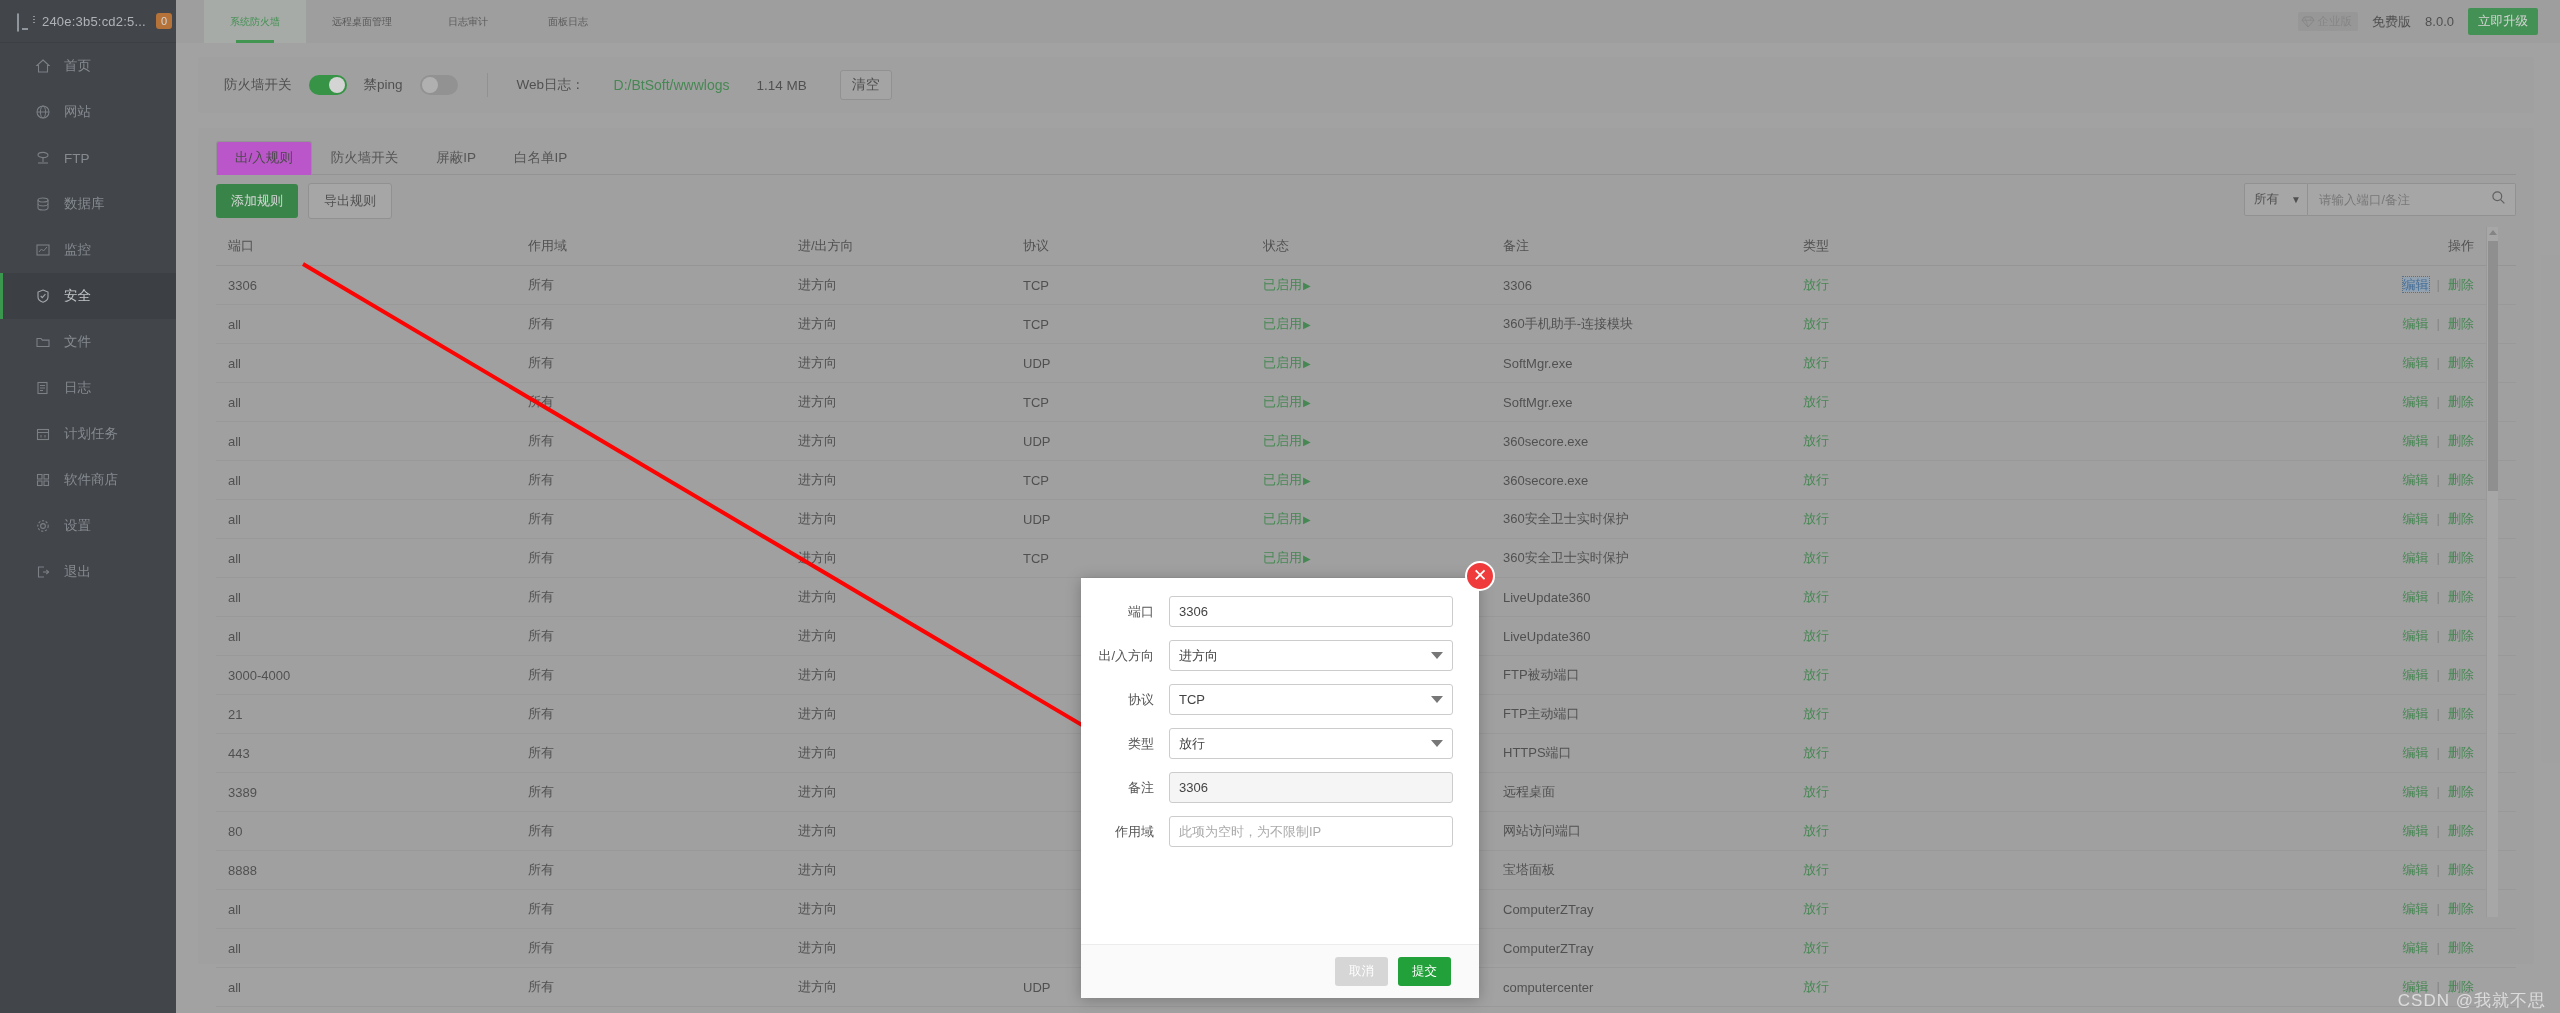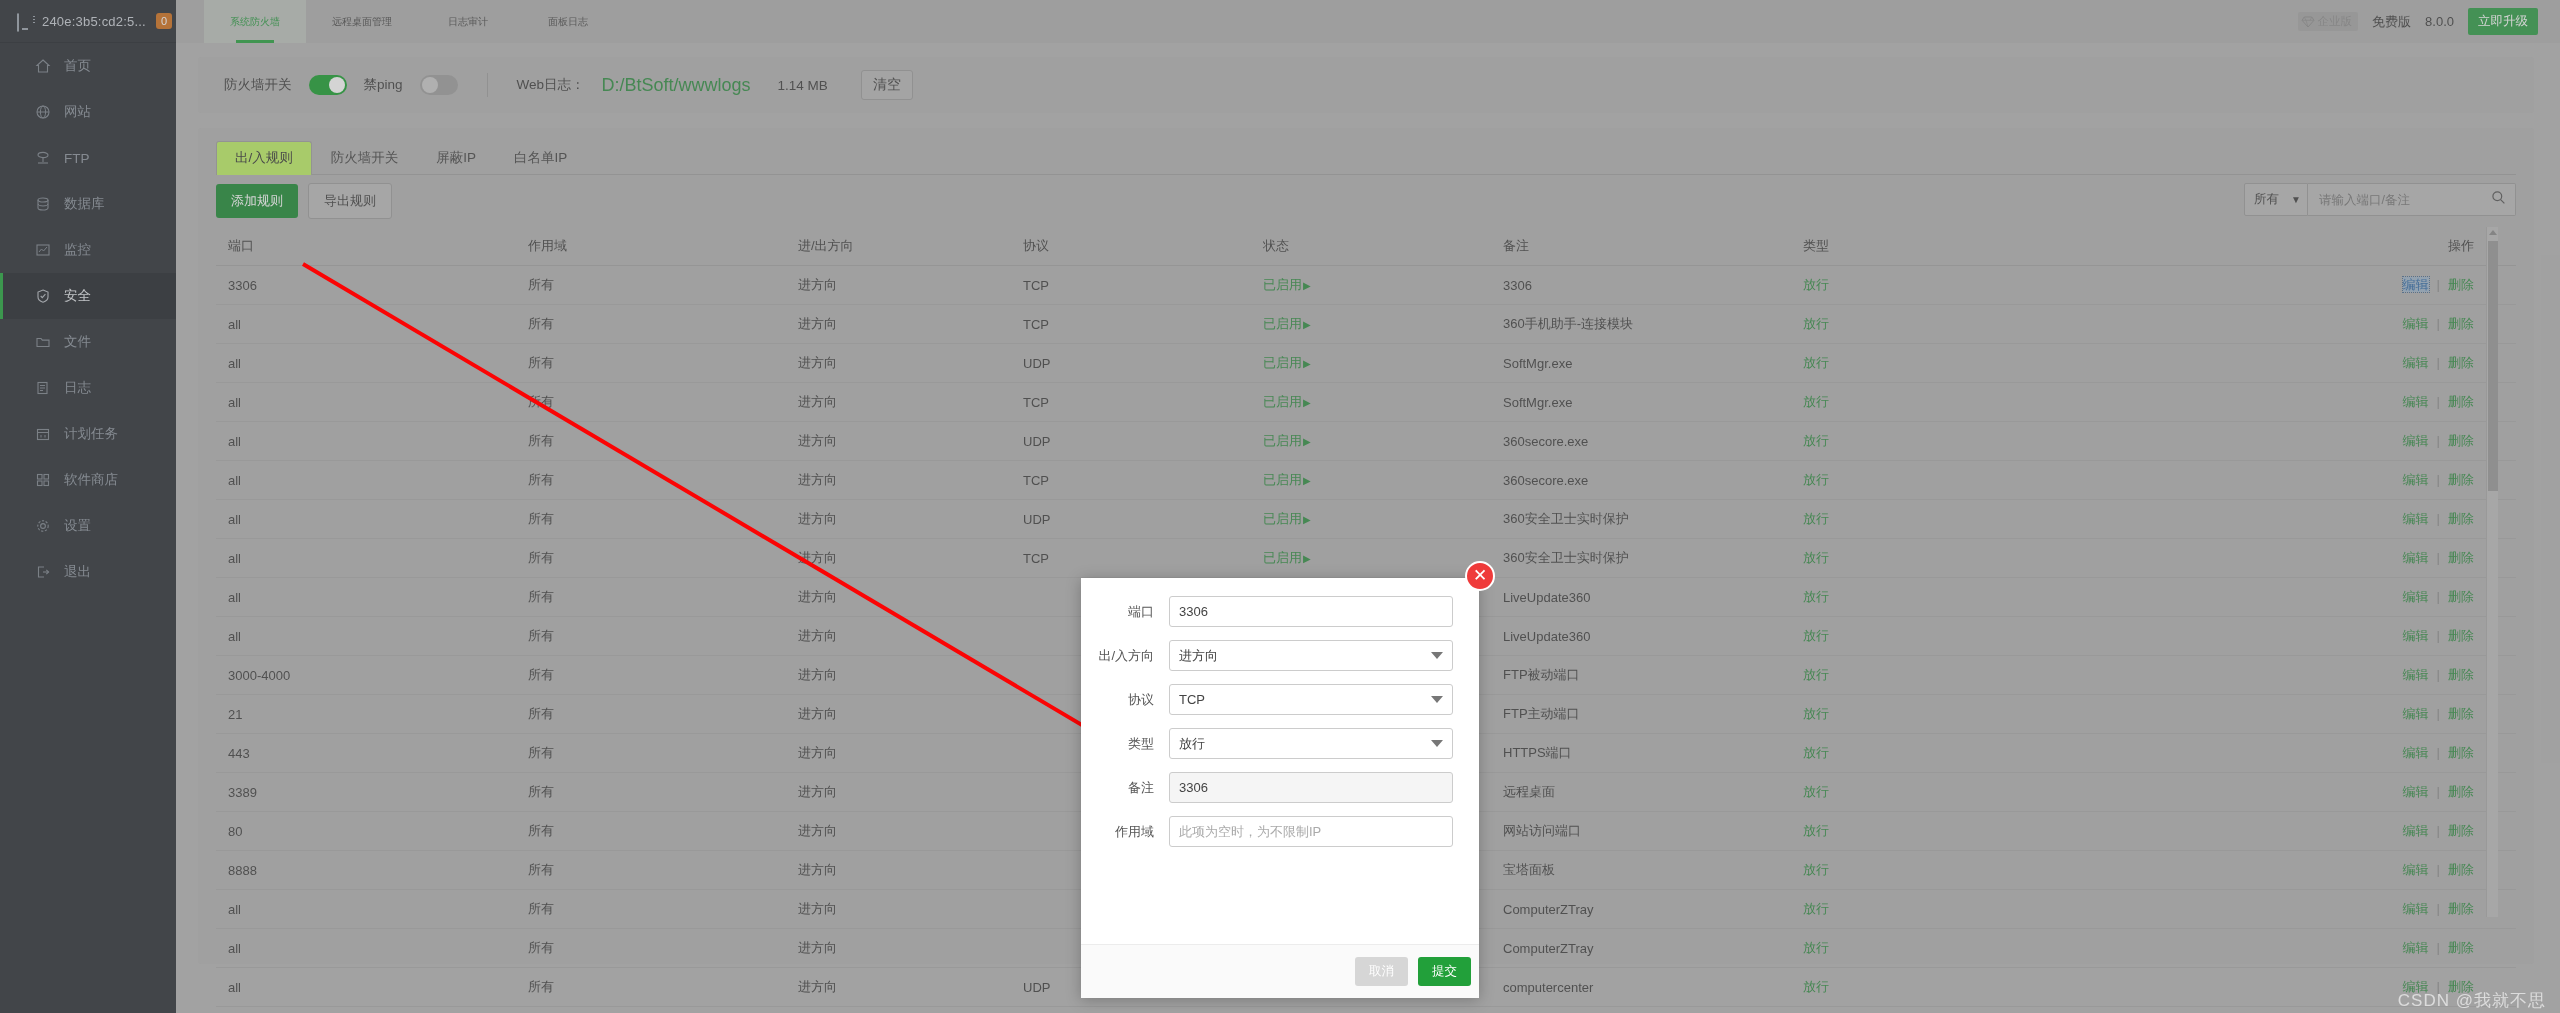--- a/index.html
+++ b/index.html
@@ -114,38 +114,38 @@
   }
   .switch .knob {
     position: absolute; top: 2px; width: 16px; height: 16px; border-radius: 50%; background: #fff;
   }
   .switch.on { background: #18a02e; }
   .switch.on .knob { right: 2px; }
   .switch.off { background: #9e9e9e; }
   .switch.off .knob { left: 2px; background: #cbcbcb; }
   #fw-sep { width: 1px; height: 24px; background: #9d9d9d; margin: 0 12px; }
   #weblog-label { font-size: 13.5px; color: #3d3d3d; }
-  #weblog-path  { font-size: 18px; color: #2f8f42; margin-left: 0;}
+  #weblog-path  { font-size: 14px; color: #2f8f42; margin-left: 12px;}
   #weblog-size  { font-size: 13.5px; color: #3d3d3d; margin-left: 10px;}
   #btn-clear {
     margin-left: 16px; background: #b9b9b9; border: 1px solid #9c9c9c;
     font-size: 14px; color: #3d3d3d; padding: 5px 11px; border-radius: 3px; cursor: pointer;
   }
 
   
   #content { position: relative; height: 836px; padding: 14px 18px 0 18px; }
 
   
   #subtabs { display: flex; align-items: flex-end; border-bottom: 1px solid #a0a0a0; height: 33px; }
   .stab {
     font-size: 13.5px; color: #454545; padding: 0 18px; line-height: 32px; cursor: pointer;
     border: 1px solid transparent; border-bottom: none; border-radius: 3px 3px 0 0;
   }
   .stab.active {
-    background: #bef264; border-color: #a0a0a0; color: #333;
+    background: #d946ef; border-color: #a0a0a0; color: #333;
     margin-bottom: -1px; padding-bottom: 1px;
   }
 
   
   #actions { display: flex; align-items: center; height: 52px; gap: 10px; position: relative; }
   #btn-add {
     background: #1b8b33; color: #fff; border: none; font-size: 13px;
     padding: 8px 15px; border-radius: 3px; cursor: pointer;
   }
   #btn-export {
@@ -245,21 +245,21 @@
     padding: 0 9px; font-size: 13px; color: #444;
     display: flex; align-items: center; justify-content: space-between; cursor: pointer; background: #fff;
   }
   .fselect .caret {
     width: 0; height: 0; border-left: 6px solid transparent; border-right: 6px solid transparent;
     border-top: 7px solid #777;
   }
   #modal-foot {
     position: absolute; left: 0; right: 0; bottom: 0; height: 54px;
     background: #fafafa; border-top: 1px solid #ececec;
-    display: flex; align-items: center; justify-content: flex-end; gap: 10px; padding-right: 8px;
+    display: flex; align-items: center; justify-content: flex-end; gap: 10px; padding-right: 28px;
   }
   #btn-cancel {
     background: #d6d6d6; color: #fff; border: none; font-size: 12.5px;
     padding: 6px 14px; border-radius: 3px; cursor: pointer;
   }
   #btn-submit {
     background: #22a03a; color: #fff; border: none; font-size: 12.5px;
     padding: 6px 14px; border-radius: 3px; cursor: pointer;
   }
 

